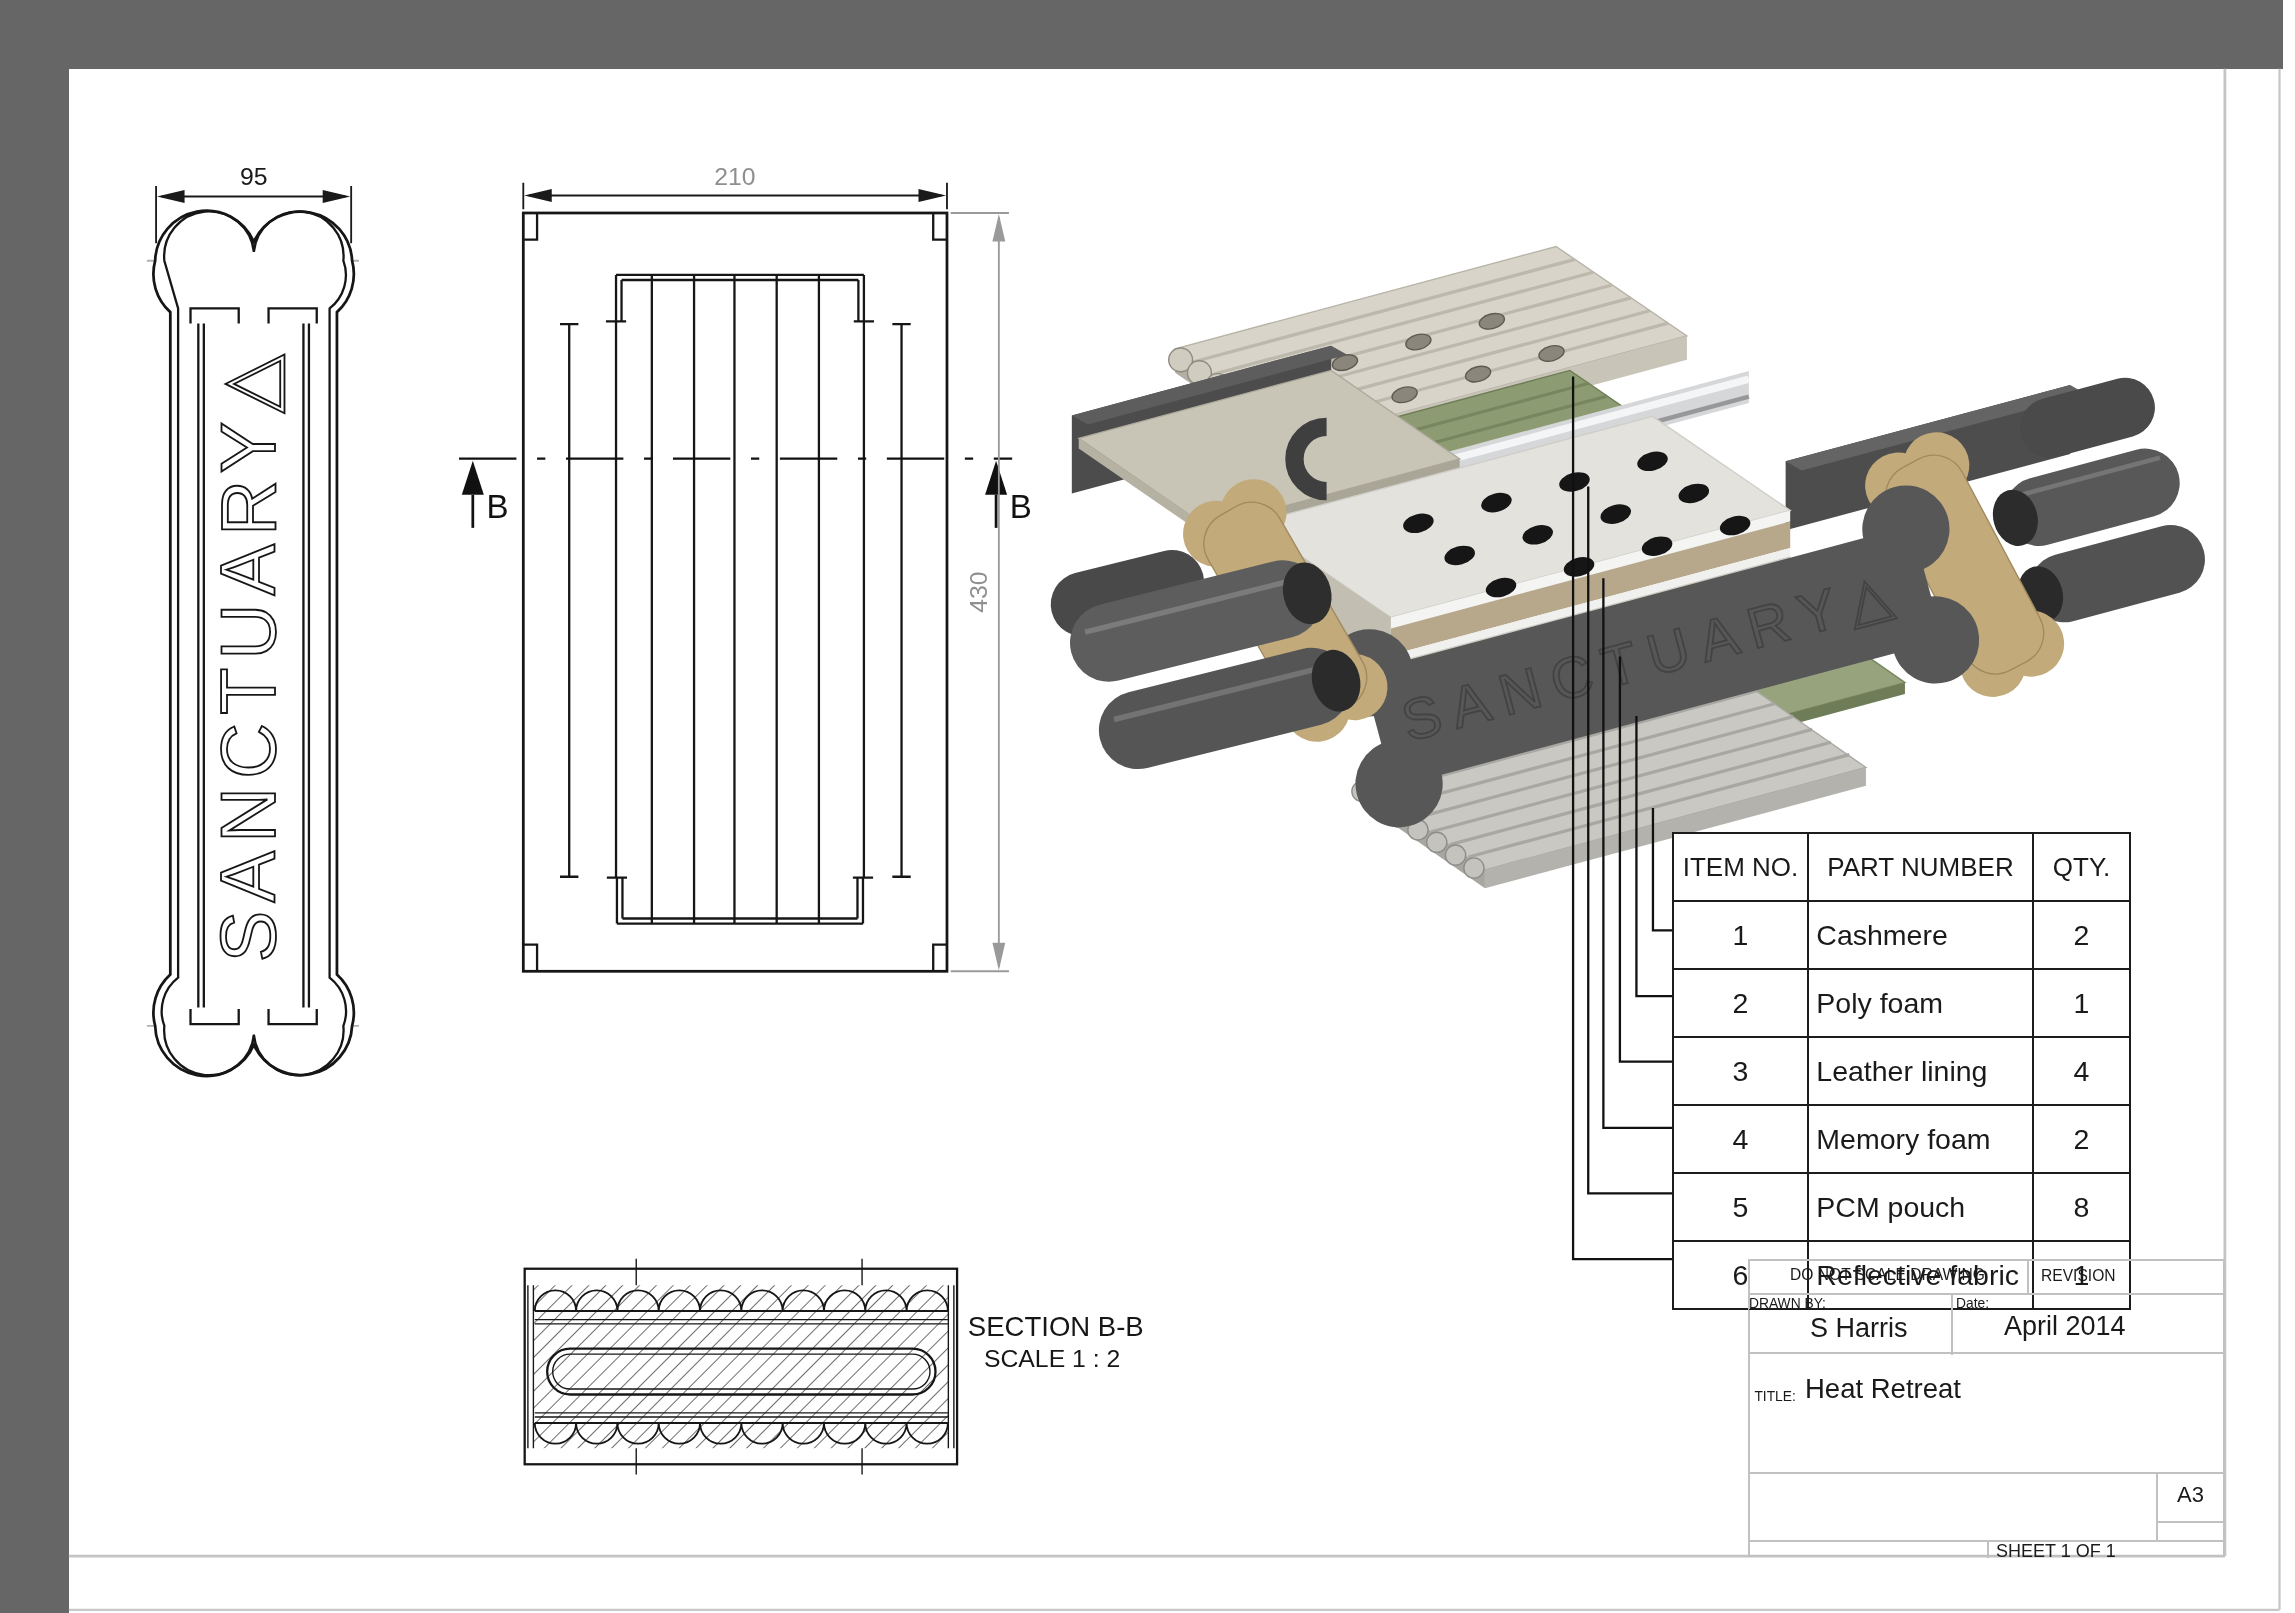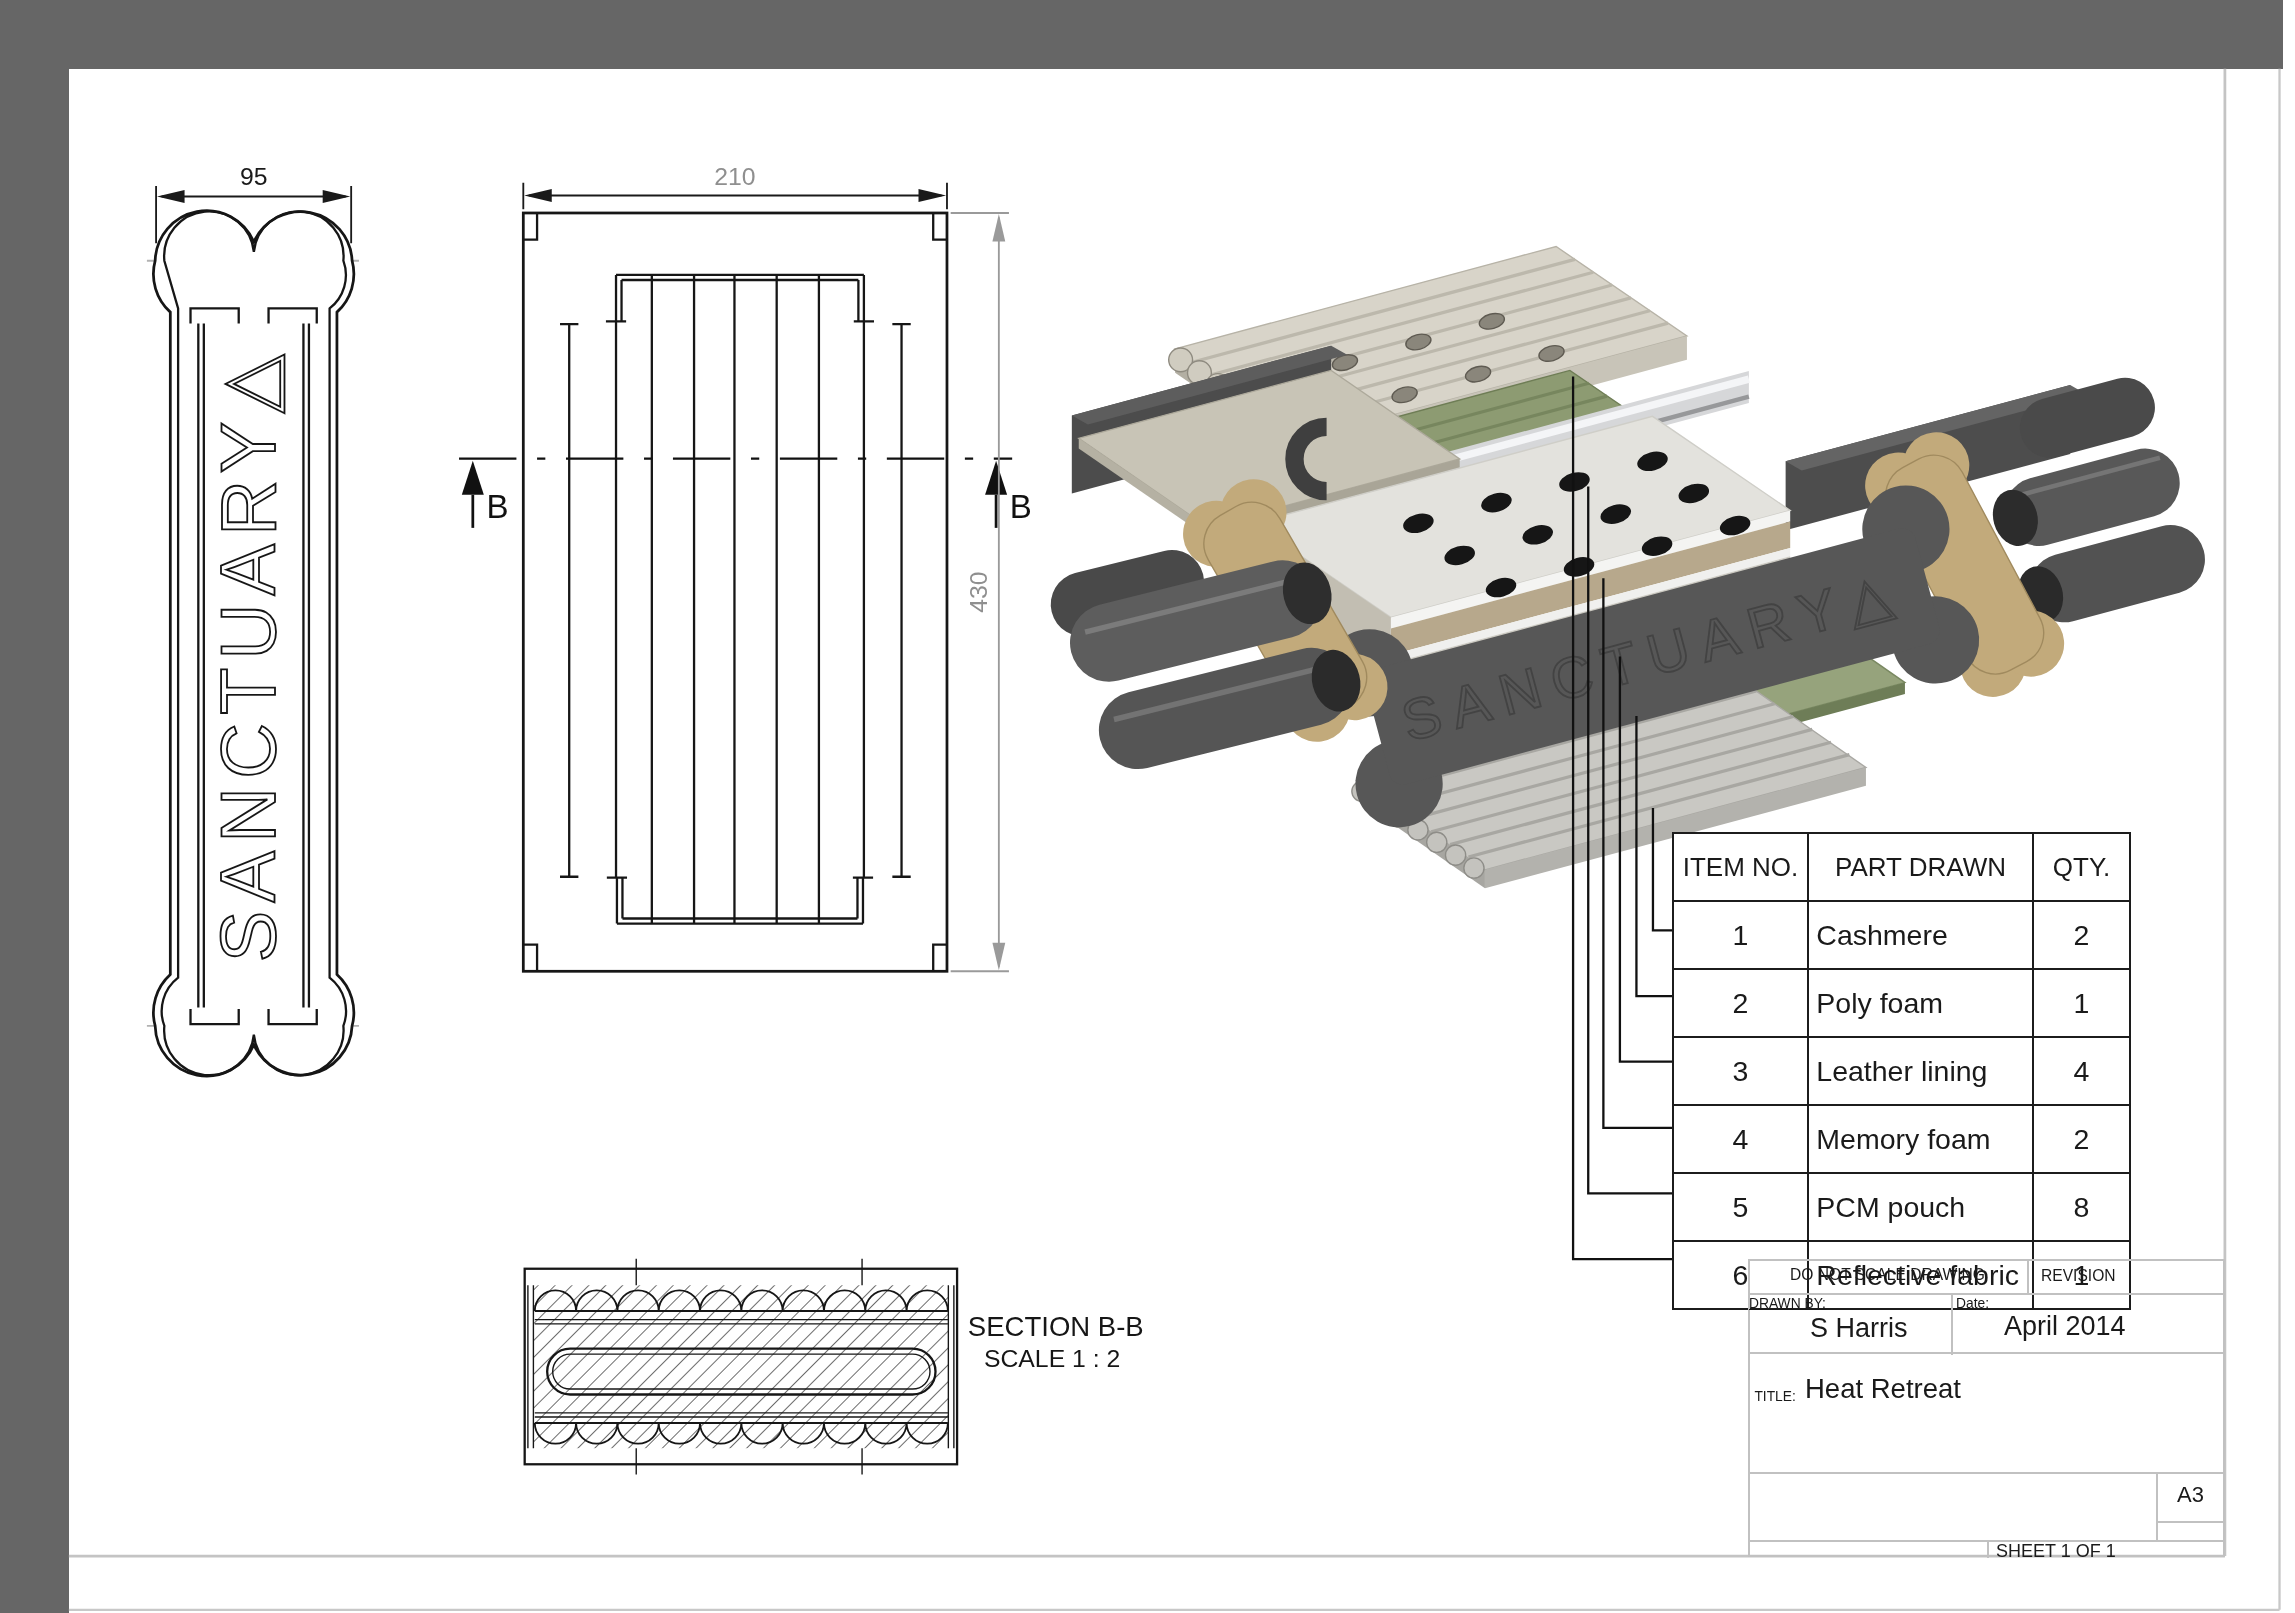--- a/index.html
+++ b/index.html
@@ -317,21 +317,21 @@
 
   <table class="bom">
     <colgroup>
         <col style="width:135px">
         <col style="width:225px">
         <col style="width:97px">
       </colgroup>
     <tbody>
         <tr>
       <td class="hd">ITEM NO.</td>
-      <td class="hd">PART DRAWN</td>
+      <td class="hd">PART NUMBER</td>
       <td class="hd">QTY.</td>
     </tr>
     <tr>
       <td class="c">1</td>
       <td class="l">Cashmere</td>
       <td class="c">2</td>
     </tr>
     <tr>
       <td class="c">2</td>
       <td class="l">Poly foam</td>

